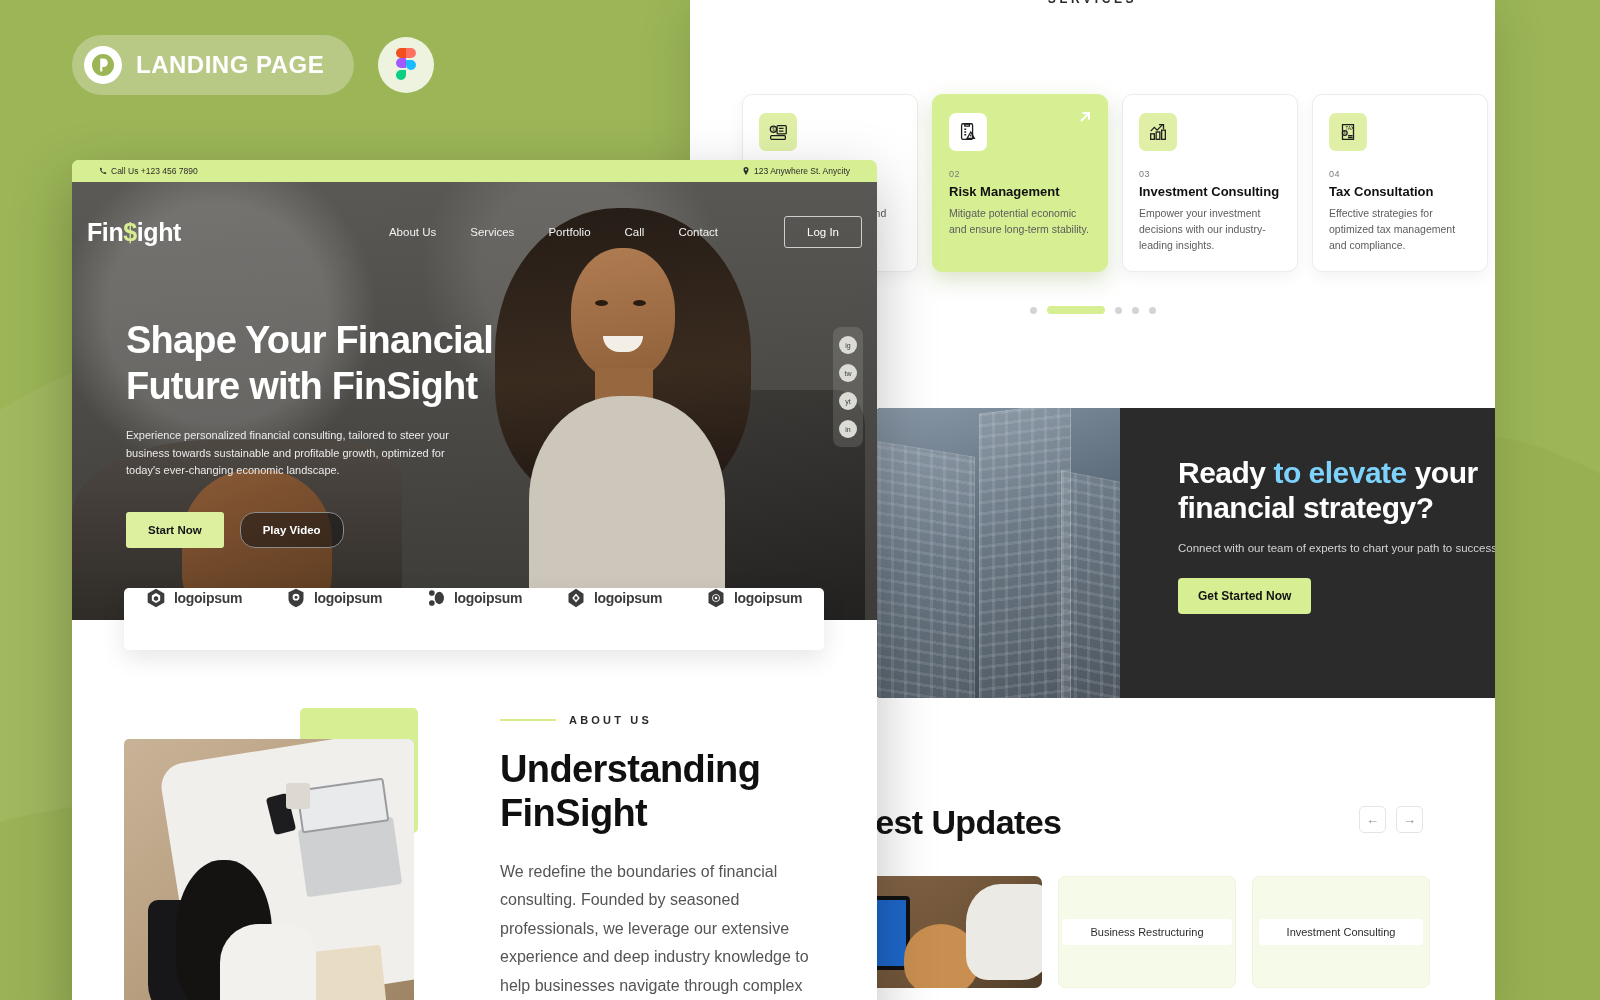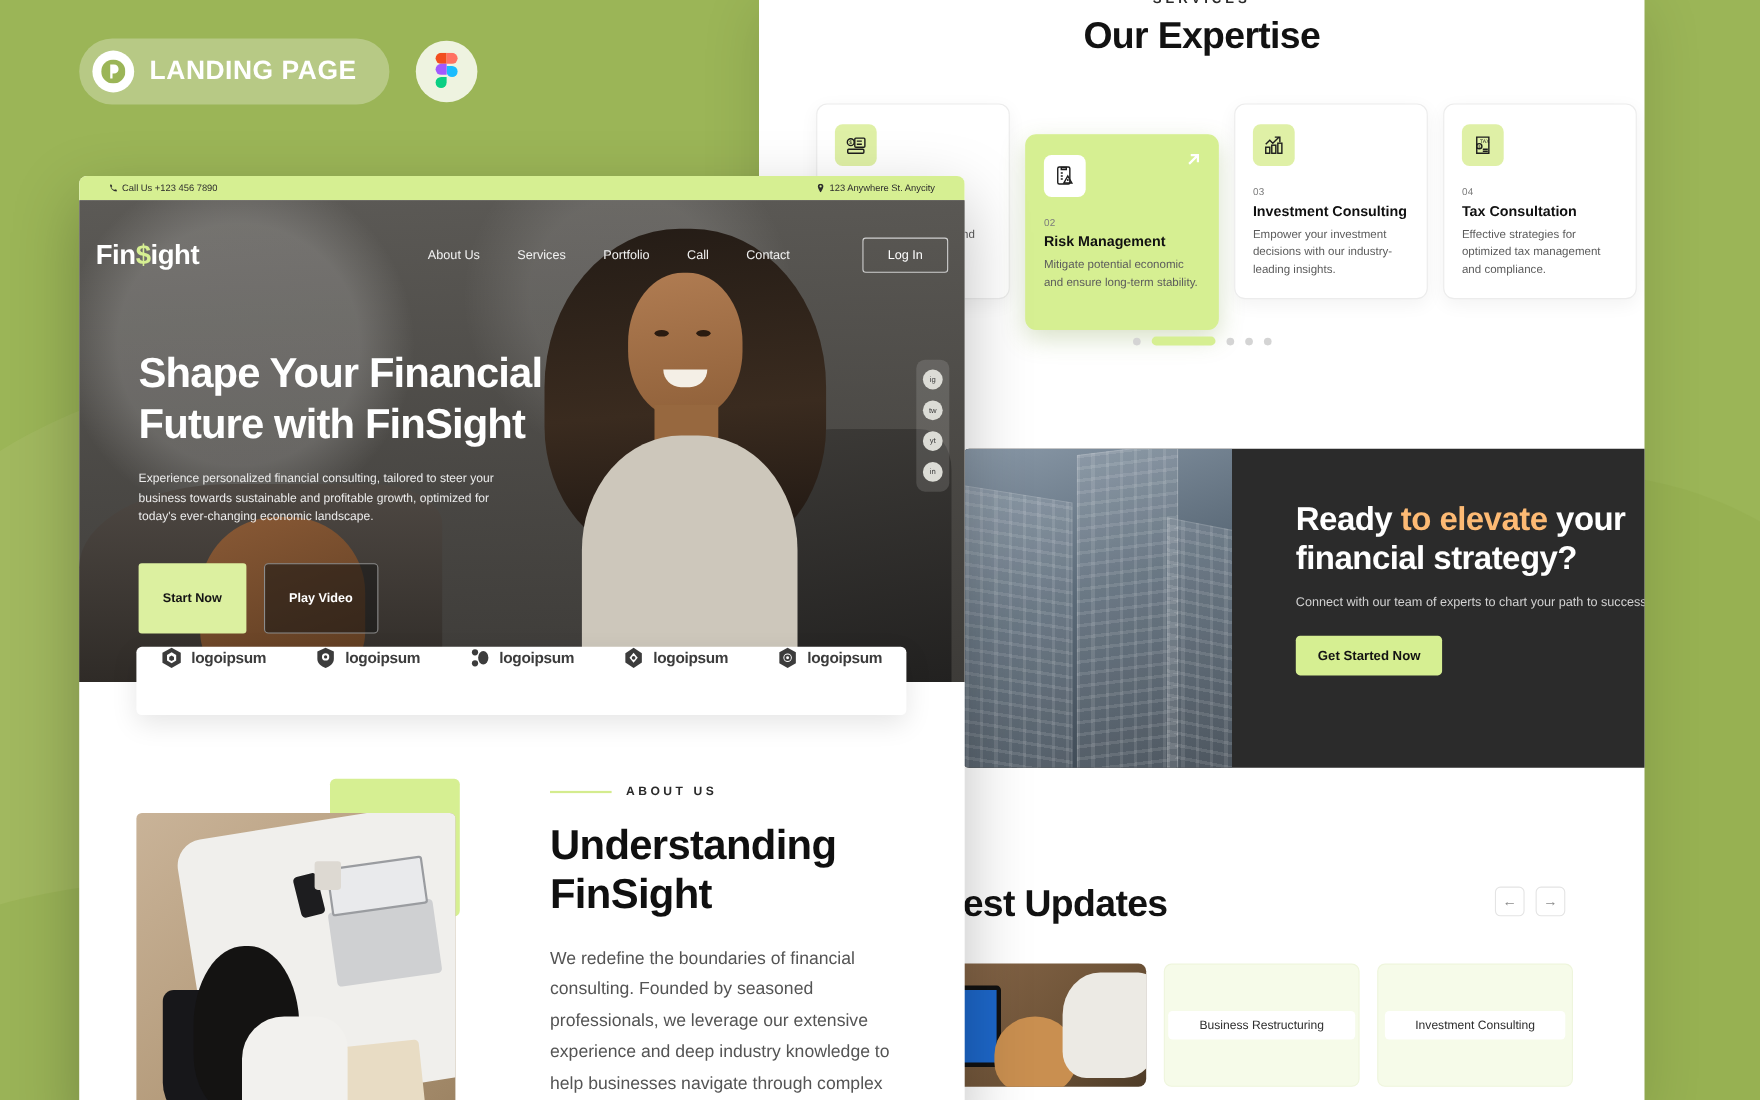--- a/index.html
+++ b/index.html
@@ -80,21 +80,20 @@
   }
   .svc-card {
     width: 176px; height: 178px; background: #fff; border-radius: 10px;
     border: 1px solid #ececec; padding: 18px 16px;
     box-shadow: 0 5px 16px rgba(0,0,0,.05);
     position: relative; flex: 0 0 auto;
   }
   .svc-card.active {
     background: #d6ef92; border-color: #d6ef92;
     box-shadow: 0 8px 22px rgba(120,150,60,.28);
-    margin-top: 28px;
   }
   .svc-ico {
     width: 38px; height: 38px; border-radius: 7px;
     background: #dff0a6; display: flex; align-items: center; justify-content: center;
   }
   .svc-card.active .svc-ico { background: #fff; }
   .svc-num { font-size: 9px; color: #7b7b7b; margin-top: 18px; letter-spacing: .4px; }
   .svc-name { font-size: 13px; font-weight: 700; color: #101010; margin-top: 5px; }
   .svc-desc { font-size: 10.5px; line-height: 1.5; color: #5c5c5c; margin-top: 7px; }
   .svc-arrow { position: absolute; top: 14px; right: 14px; }
@@ -125,21 +124,21 @@
   .cta-photo .glass {
     position:absolute; background:
       repeating-linear-gradient(0deg, rgba(255,255,255,.10) 0 3px, transparent 3px 11px),
       repeating-linear-gradient(90deg, rgba(255,255,255,.10) 0 3px, transparent 3px 13px);
   }
   .cta-body { padding: 48px 0 0 58px; position: relative; }
   .cta-h {
     font-size: 30px; font-weight: 700; color: #fff; line-height: 1.16;
     letter-spacing: -.5px; max-width: 420px;
   }
-  .cta-h .hl { color: #fdba74; }
+  .cta-h .hl { color: #7dd3fc; }
   .cta-sub { font-size: 11.5px; color: #d2d2d2; margin-top: 16px; }
   .cta-btn {
     display: inline-block; margin-top: 24px; background: #d6ef92; color: #131313;
     font-size: 12px; font-weight: 700; padding: 11px 20px; border-radius: 4px;
     border: none; cursor: pointer; font-family: inherit;
   }
 
   
   .upd-title {
     position: absolute; top: 815px; left: 136px;
@@ -271,21 +270,21 @@
   .hero-p {
     font-size: 11px; color: #ebebeb; line-height: 1.6; margin-top: 18px; max-width: 356px;
   }
   .hero-btns { display: flex; gap: 16px; margin-top: 32px; }
   .btn-start {
     background: #dcf0a0; color: #141414; font-size: 11.5px; font-weight: 700;
     padding: 11px 22px; border: none; border-radius: 3px; cursor: pointer; font-family: inherit;
   }
   .btn-play {
     background: rgba(20,20,20,.55); color: #fff; font-size: 11.5px; font-weight: 700;
-    padding: 25px 22px; border: 1px solid #8c8c8c; border-radius: 4px; cursor: pointer;
+    padding: 11px 22px; border: 1px solid #8c8c8c; border-radius: 15px; cursor: pointer;
     font-family: inherit;
   }
 
   .social-rail {
     position: absolute; right: 14px; top: 145px; z-index: 4;
     background: rgba(255,255,255,.13); border-radius: 8px;
     padding: 9px 6px; display: flex; flex-direction: column; gap: 10px;
   }
   .social-rail .s {
     width: 18px; height: 18px; border-radius: 50%; background: #dcdcd6;
@@ -393,21 +392,20 @@
 </div>
 
 <div class="right-panel">
  <div class="rp-inner">
 
   <div class="svc-eyebrow">
 
     <span class="txt">SERVICES</span>
 
   </div>
-  <div class="svc-title">Our Expertise</div>
 
   <div class="svc-cards">
 
     <div class="svc-card">
       <div class="svc-ico">
         <svg width="22" height="22" viewBox="0 0 24 24" fill="none" stroke="#1d1d1d" stroke-width="1.4">
           <circle cx="7" cy="9" r="3.4"></circle>
               <text x="7" y="11" font-size="5" fill="#1d1d1d" stroke="none" text-anchor="middle">$</text>
           <rect x="11" y="5" width="10" height="9" rx="1"></rect>
               <path d="M13 8h5M13 11h5"></path>

